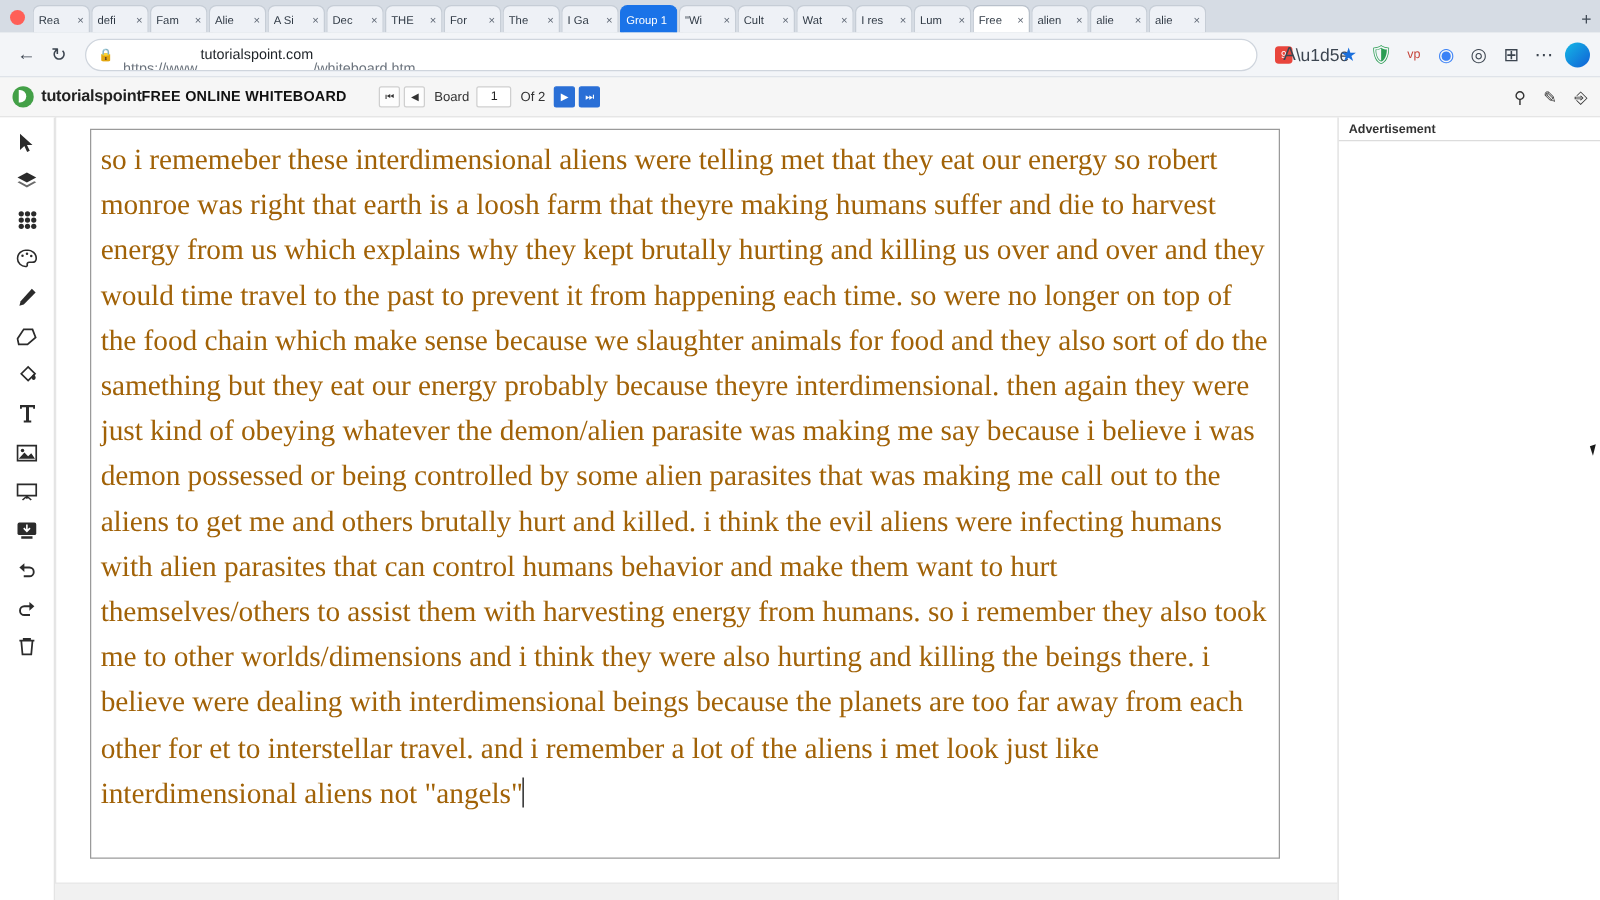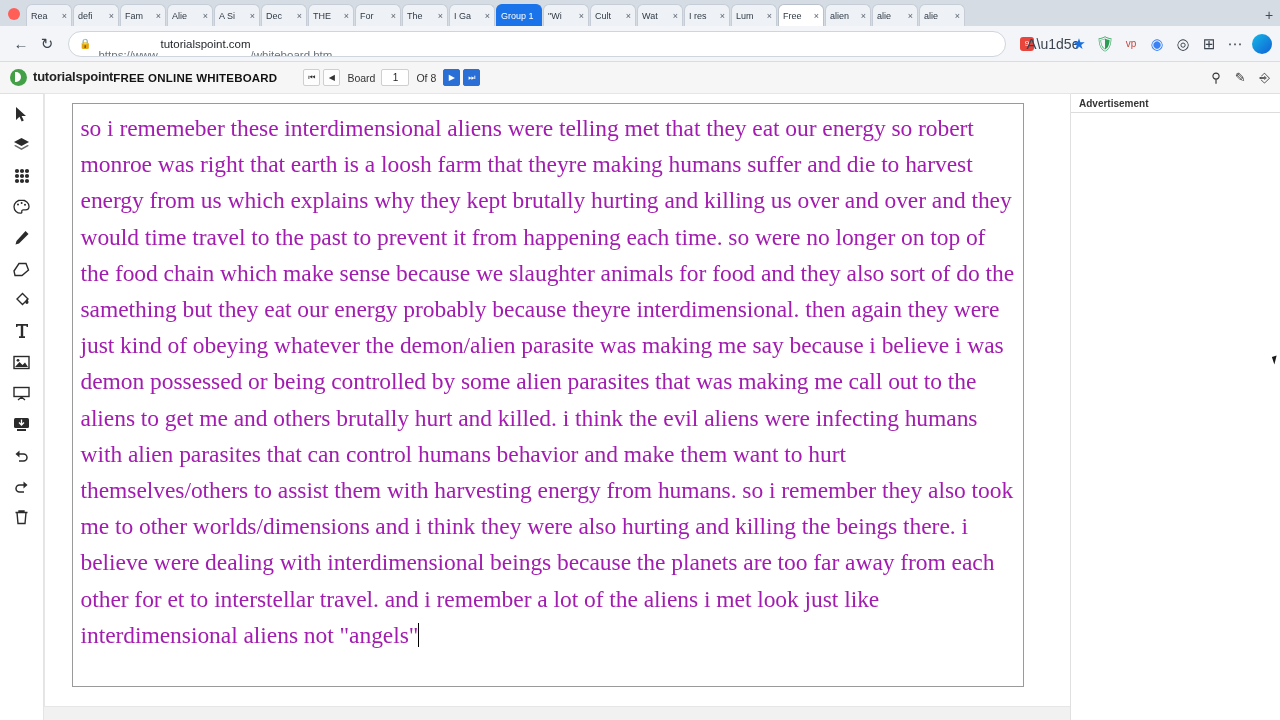--- a/index.html
+++ b/index.html
@@ -217,21 +217,21 @@
     border: 1px solid #9a9a9a;
     background: #fff;
     padding: 6px 8px 0 8px;
     overflow: hidden;
   }
   .textbox p {
     margin: 0;
     font-family: "Liberation Serif", serif;
     font-size: 23.5px;
     line-height: 36.2px;
-    color: #a21caf;
+    color: #a16207;
     letter-spacing: -0.05px;
   }
   .caret {
     display: inline-block;
     width: 1px;
     height: 24px;
     background: #000;
     vertical-align: -4px;
   }
 
@@ -382,21 +382,21 @@
     <div class="brand">
       <span class="brand-mark"></span>
       <span class="brand-text">tutorialspoint</span>
     </div>
     <div class="appbar-title">FREE ONLINE WHITEBOARD</div>
     <div style="display:flex;align-items:center;margin-left:26px;">
       <div class="nav-btn">⏮</div>
       <div class="nav-btn">◀</div>
       <span class="board-label">Board</span>
       <input class="board-input" value="1" style="">
-      <span class="board-of">Of 8</span>
+      <span class="board-of">Of 2</span>
       <div class="nav-btn blue">▶</div>
       <div class="nav-btn blue">⏭</div>
     </div>
     <div class="appbar-right">
       <span class="ic">⚲</span>
       <span class="ic">✎</span>
       <span class="ic">⎆</span>
     </div>
   </div>
 

